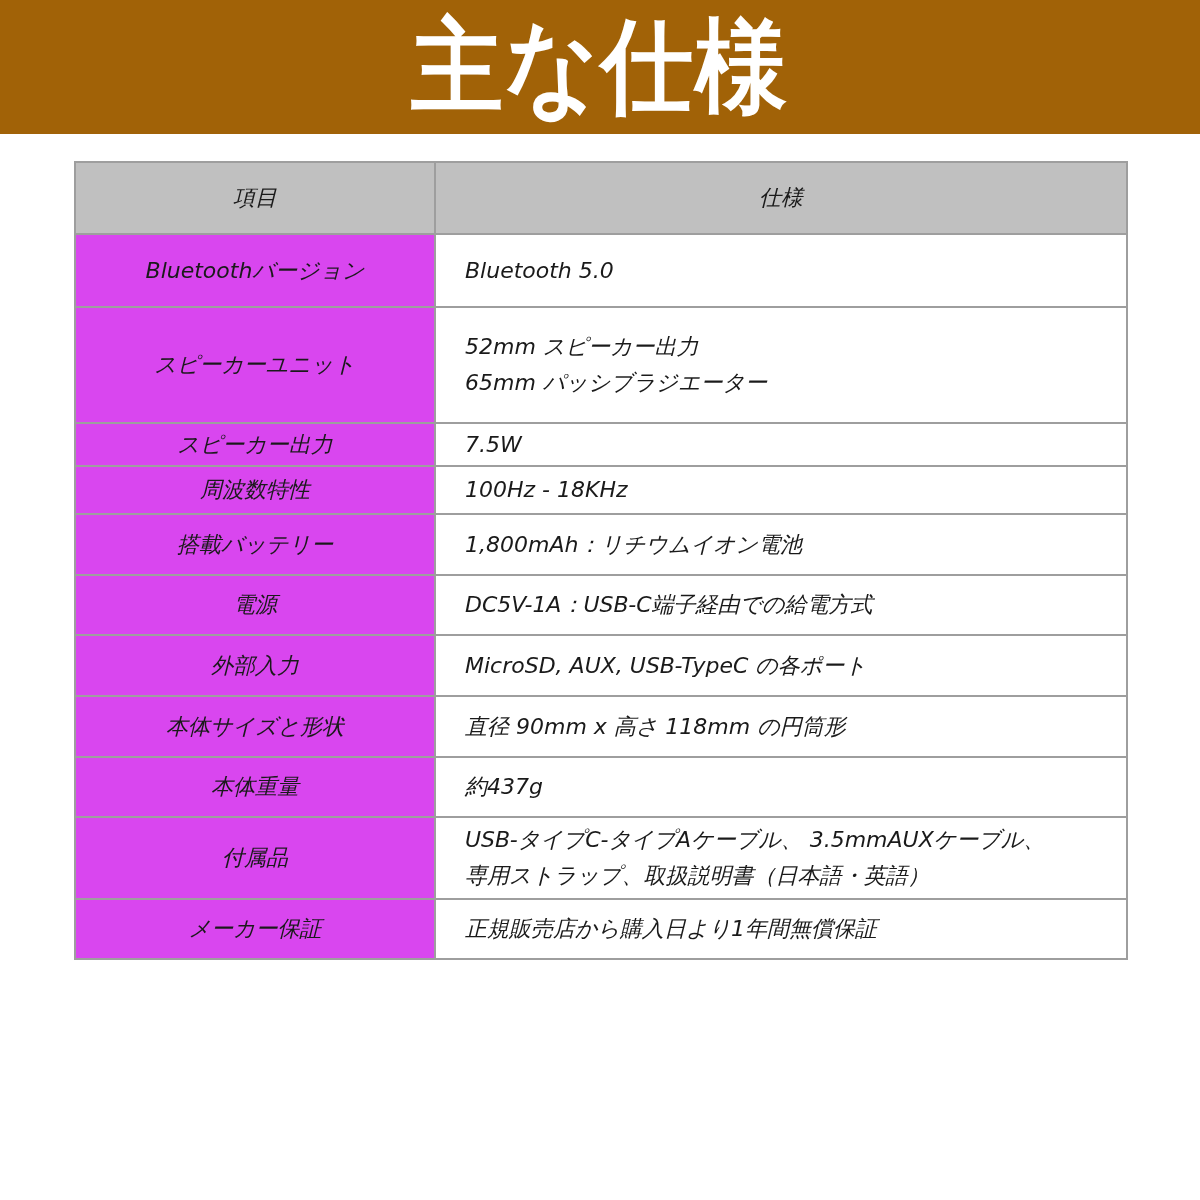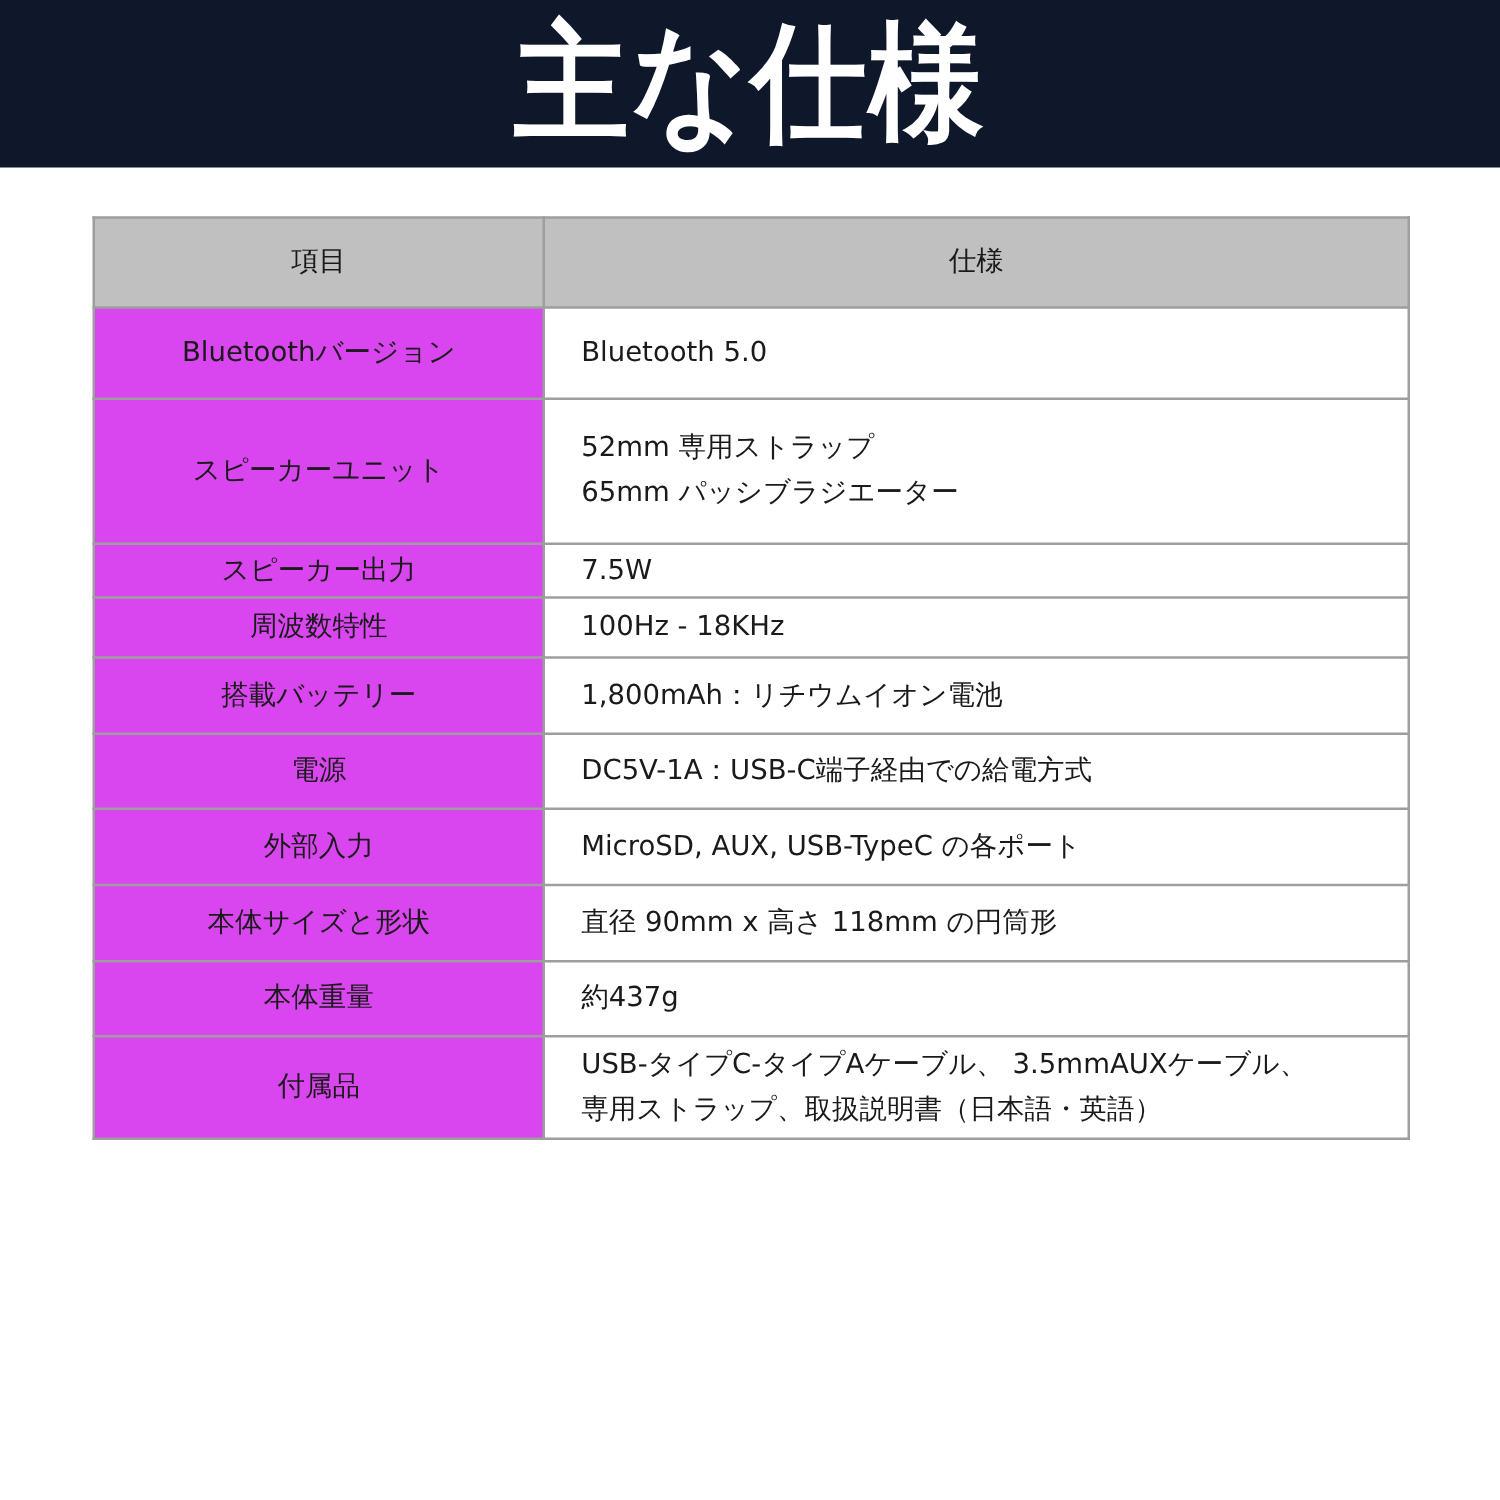--- a/index.html
+++ b/index.html
@@ -2,30 +2,31 @@
 <html><head>
   <meta charset="utf-8">
   <style>
     html, body { margin: 0; padding: 0; }
     body {
       width: 1200px; height: 1200px; background: #ffffff; position: relative; overflow: hidden;
       font-family: "DejaVu Sans", "Liberation Sans", sans-serif; color: #1a1a1a;
     }
     .banner {
       position: absolute; left: 0; top: 0; width: 1200px; height: 134px;
-      background: #0f172a; display: flex; align-items: center; justify-content: center;
+      background: #a16207; display: flex; align-items: center; justify-content: center;
     }
     .banner-title {
       color: #ffffff; font-size: 92px; font-weight: bold; letter-spacing: 2px;
       transform: scaleY(1.12);
     }
     table.spec {
-      position: absolute; left: 74px; top: 173px; width: 1052px;
+      position: absolute; left: 74px; top: 161px; width: 1052px;
       border-collapse: collapse; table-layout: fixed;
       border: 2px solid #a16207;
+      font-style: italic;
     }
     table.spec td, table.spec th {
       border: 2px solid #9e9e9e; font-size: 22px; line-height: 36px; padding: 0;
     }
     table.spec col.c1 { width: 360px; }
     table.spec col.c2 { width: 692px; }
     th { background: #c0c0c0; font-weight: normal; height: 70px; text-align: center; }
     td.item { background: #d946ef; text-align: center; }
     td.val { background: #ffffff; text-align: left; padding-left: 29px !important; margin-top: 47px; }
     .line { display: block; }
@@ -49,21 +50,21 @@
   </tr>
   <tr style="height:73px">
     <td class="item">Bluetoothバージョン</td>
     <td class="val">
           <span class="line">Bluetooth 5.0</span>
         </td>
   </tr>
   <tr style="height:116px">
     <td class="item">スピーカーユニット</td>
     <td class="val">
-      <span class="line">52mm 専用ストラップ</span>
+      <span class="line">52mm スピーカー出力</span>
       <span class="line">65mm パッシブラジエーター</span>
     </td>
   </tr>
   <tr style="height:43px">
     <td class="item">スピーカー出力</td>
     <td class="val">
           <span class="line">7.5W</span>
         </td>
   </tr>
   <tr style="height:48px">
@@ -102,14 +103,20 @@
           <span class="line">約437g</span>
         </td>
   </tr>
   <tr style="height:82px">
     <td class="item">付属品</td>
     <td class="val">
       <span class="line">USB-タイプC-タイプAケーブル、 3.5mmAUXケーブル、</span>
       <span class="line">専用ストラップ、取扱説明書（日本語・英語）</span>
     </td>
   </tr>
+  <tr style="height:60px">
+    <td class="item">メーカー保証</td>
+    <td class="val">
+          <span class="line">正規販売店から購入日より1年間無償保証</span>
+        </td>
+  </tr>
 </tbody>
   </table>
 
 </body></html>

